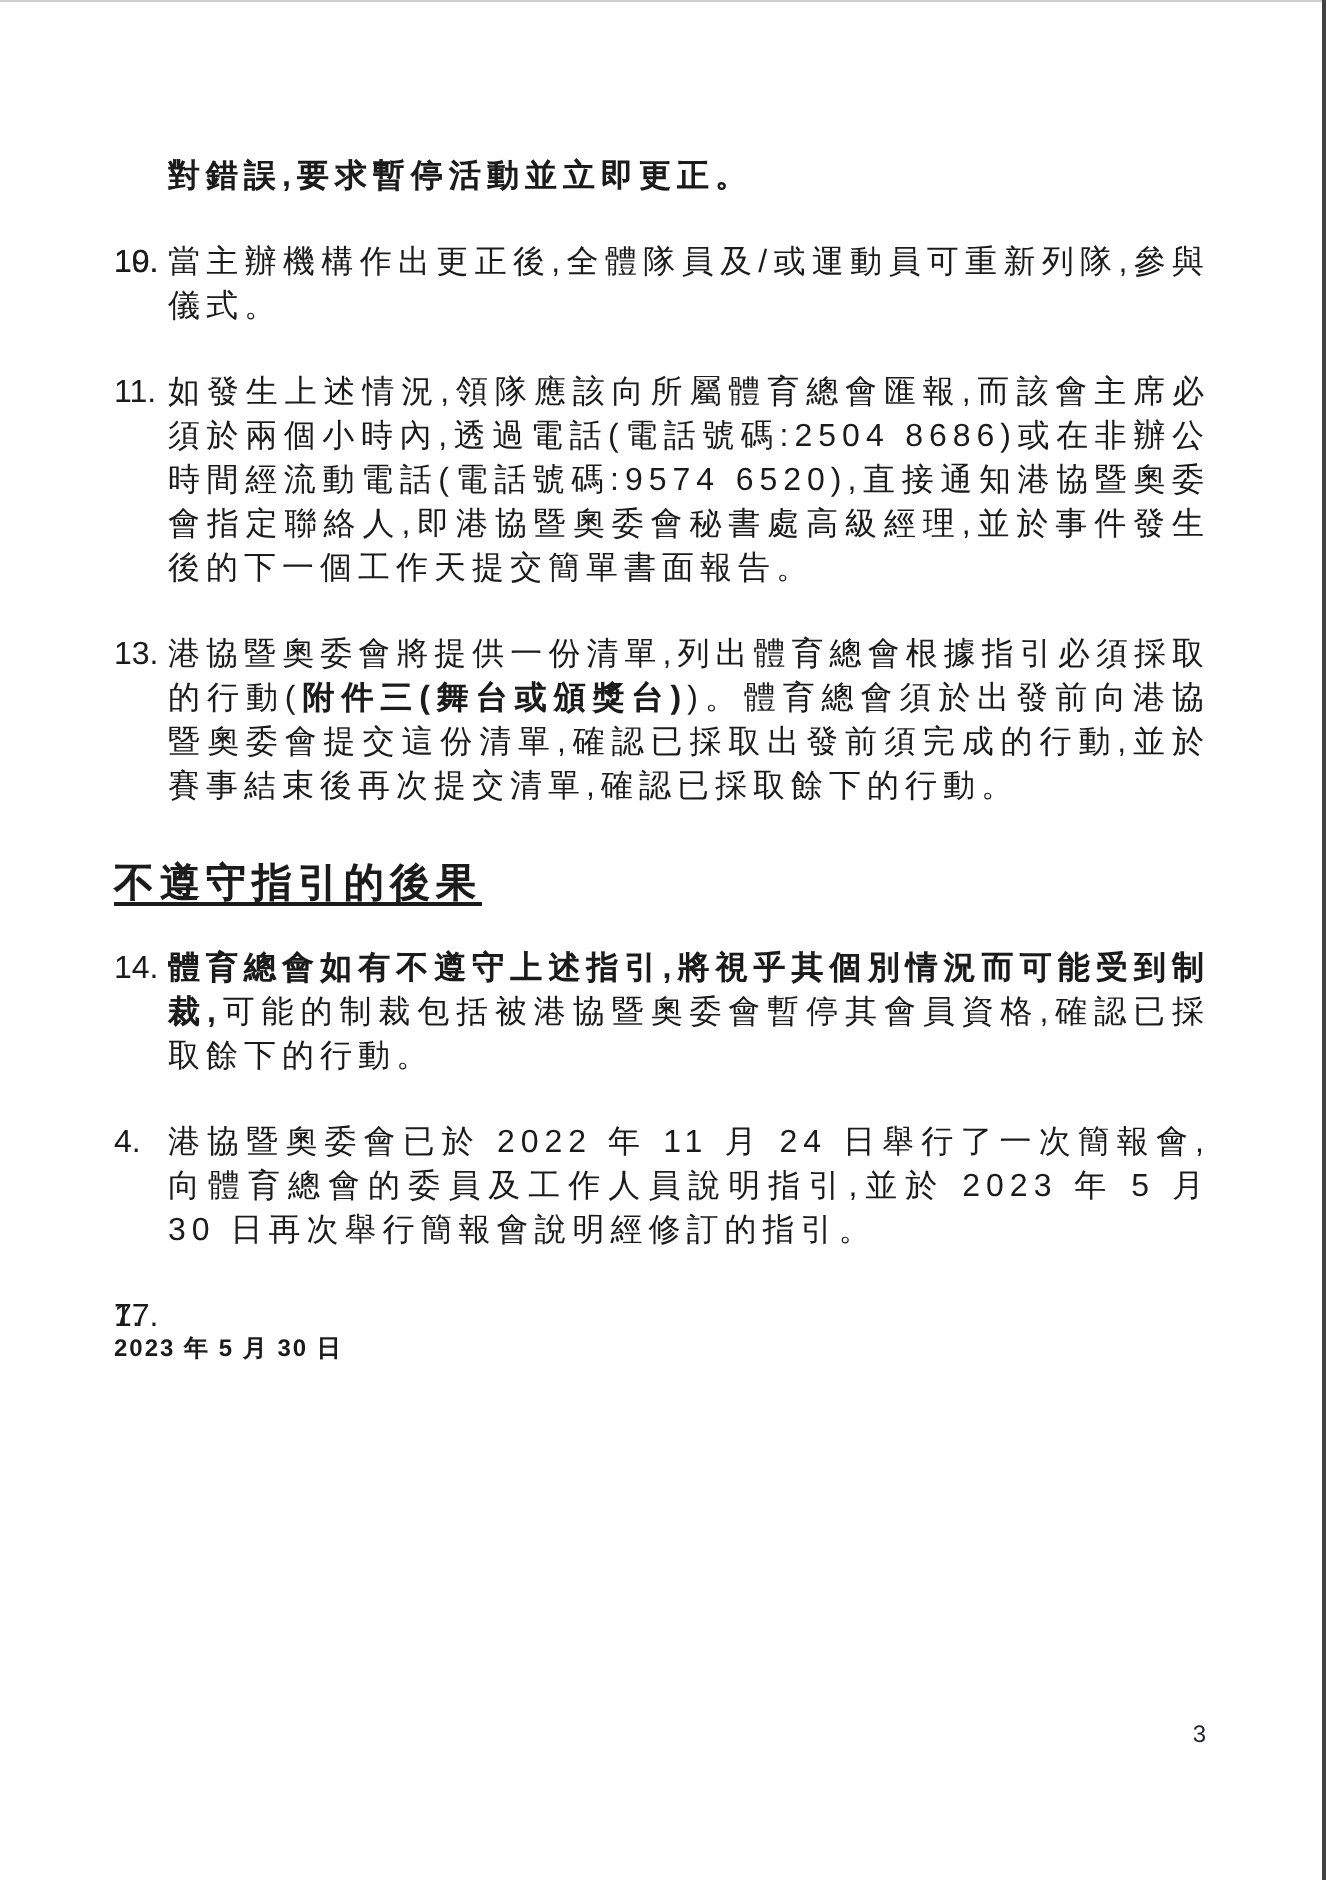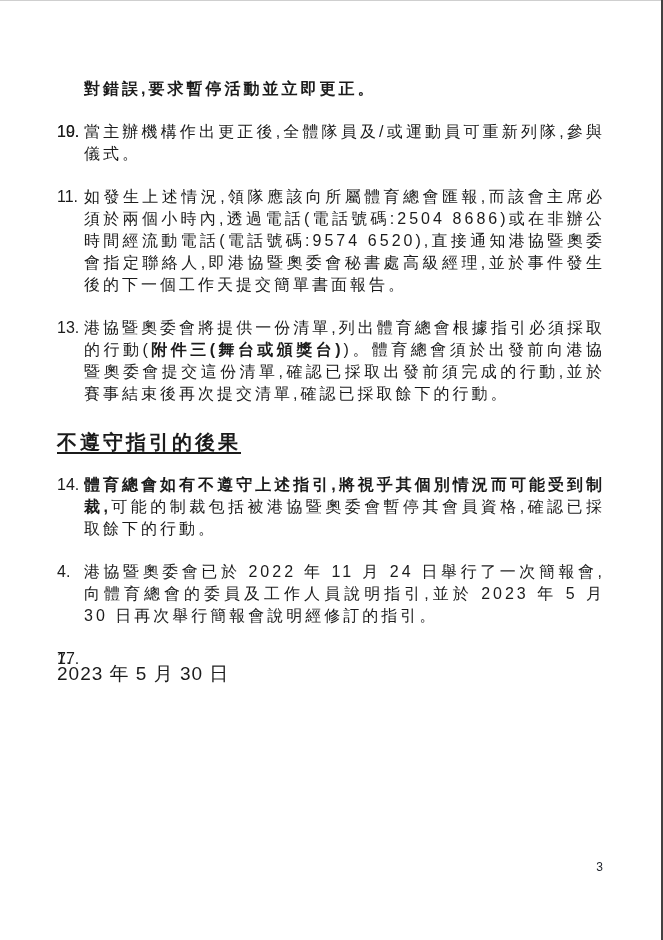--- a/index.html
+++ b/index.html
@@ -48,24 +48,25 @@
   .heading {
     font-size: 20px;
     line-height: 22px;
     font-weight: 700;
     letter-spacing: 3px;
     text-decoration: underline;
     text-underline-offset: 3px;
     margin: 26px 0 21px 0;
   }
   .date-line {
-    font-size: 19px;
+    font-size: 12px;
     line-height: 22px;
     letter-spacing: 1px;
     margin-top: 36px;
+    font-weight: bold;
   }
   .pagenum {
     position: absolute;
     right: 60px;
     bottom: 66px;
     font-size: 12px;
     color: #22262e;
   }
 </style>
 </head>

